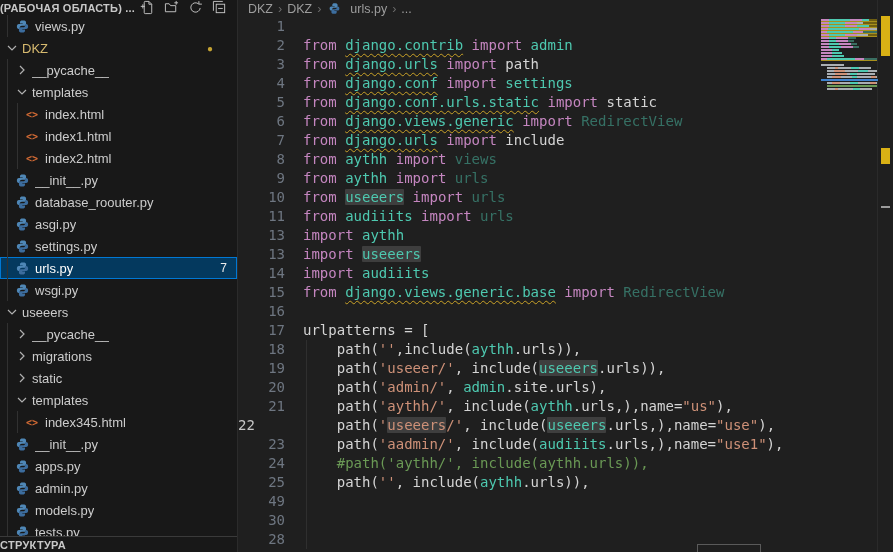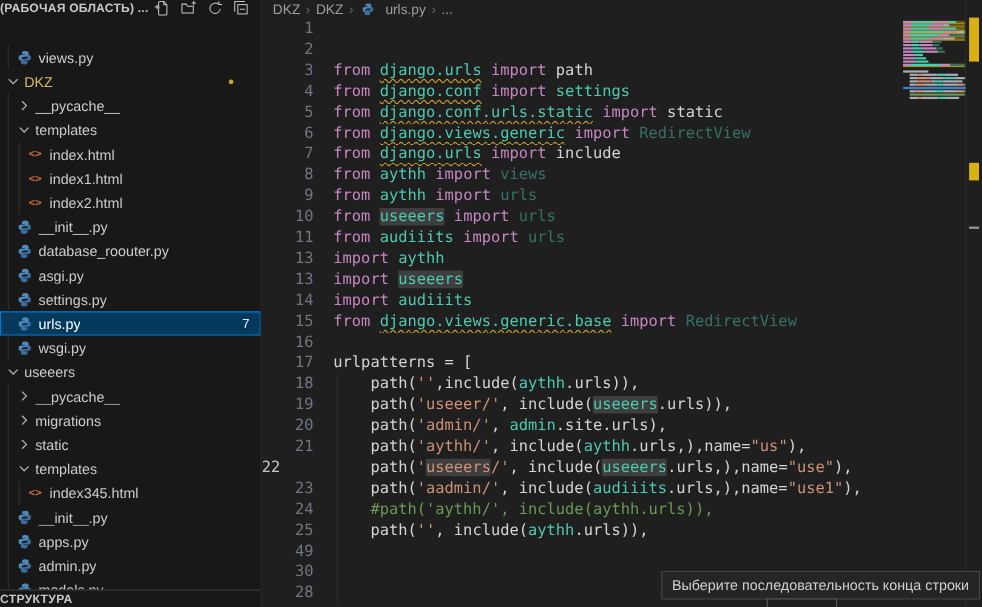--- a/index.html
+++ b/index.html
@@ -6,21 +6,21 @@
   .app{display:flex;width:893px;height:552px;background:var(--editor-bg,#1f1f1f);
        font-family:"Liberation Sans",sans-serif;color:#ccc;position:relative;overflow:hidden;}
   
   .sidebar{width:237px;min-width:237px;background:var(--sidebar-bg,#181818);
            border-right:1px solid var(--border,#2b2b2b);position:relative;overflow:hidden;}
   .sb-header{height:15px;display:flex;align-items:center;font-size:11px;font-weight:bold;
              color:#c8c8c8;padding:0 10px 0 0;letter-spacing:.2px;}
   .sb-title{flex:1;white-space:nowrap;overflow:hidden;}
   .sb-actions{display:flex;gap:9px;align-items:center;}
   .act{width:15px;height:15px;display:inline-flex;cursor:pointer;}
-  .tree{position:absolute;top:15px;left:0;right:0;bottom:15px;overflow:hidden;margin-top:26px;}
+  .tree{position:absolute;top:15px;left:0;right:0;bottom:15px;overflow:hidden;}
   .trow{height:22px;display:flex;align-items:center;font-size:13px;color:var(--tree-text,#cccccc);
         position:relative;white-space:nowrap;cursor:pointer;}
   .tico{width:16px;height:16px;margin-right:5px;display:inline-flex;align-items:center;
         justify-content:center;flex:none;}
   .chev{width:16px;height:16px;margin-right:2px;display:inline-flex;align-items:center;
         justify-content:center;flex:none;}
   .lbl{overflow:hidden;text-overflow:ellipsis;}
   .gitmod{color:var(--git-modified,#d7ba6f);}
   .trow.sel{background:var(--selection-bg,#04395e);box-shadow:inset 0 0 0 1px var(--selection-border,#0078d4);color:#fff;}
   .badge{margin-left:auto;margin-right:10px;font-size:12px;color:#ececec;}
@@ -331,21 +331,21 @@
           </span>
           <span>urls.py</span>
         </span>
         <span class="bc-sep">›</span>
         <span class="bc">
           <span>...</span>
         </span>
       </div>
     <div class="code">
         <div class="cl"><span class="ln">1</span><span class="ct"></span></div>
-        <div class="cl"><span class="ln">2</span></div>
+        <div class="cl"><span class="ln">2</span><span class="ct"><span class="k">from </span><span class="m w">django.contrib</span><span class="k"> import </span><span class="m">admin</span></span></div>
         <div class="cl"><span class="ln">3</span><span class="ct"><span class="k">from </span><span class="m w">django.urls</span><span class="k"> import </span><span class="p">path</span></span></div>
         <div class="cl"><span class="ln">4</span><span class="ct"><span class="k">from </span><span class="m w">django.conf</span><span class="k"> import </span><span class="m">settings</span></span></div>
         <div class="cl"><span class="ln">5</span><span class="ct"><span class="k">from </span><span class="m w">django.conf.urls.static</span><span class="k"> import </span><span class="p">static</span></span></div>
         <div class="cl"><span class="ln">6</span><span class="ct"><span class="k">from </span><span class="m w">django.views.generic</span><span class="k"> import </span><span class="d">RedirectView</span></span></div>
         <div class="cl"><span class="ln">7</span><span class="ct"><span class="k">from </span><span class="m w">django.urls</span><span class="k"> import </span><span class="p">include</span></span></div>
         <div class="cl"><span class="ln">8</span><span class="ct"><span class="k">from </span><span class="m">aythh</span><span class="k"> import </span><span class="d">views</span></span></div>
         <div class="cl"><span class="ln">9</span><span class="ct"><span class="k">from </span><span class="m">aythh</span><span class="k"> import </span><span class="d">urls</span></span></div>
         <div class="cl"><span class="ln">10</span><span class="ct"><span class="k">from </span><span class="m h">useeers</span><span class="k"> import </span><span class="d">urls</span></span></div>
         <div class="cl"><span class="ln">11</span><span class="ct"><span class="k">from </span><span class="m">audiiits</span><span class="k"> import </span><span class="d">urls</span></span></div>
         <div class="cl"><span class="ln">13</span><span class="ct"><span class="k">import </span><span class="m">aythh</span></span></div>
@@ -512,19 +512,16 @@
         </div>
         <div class="mrow" style="padding-left: 0px;"></div>
         <div class="mrow" style="padding-left: 0px;"></div>
         <div class="mrow" style="padding-left: 0px;"></div>
       </div>
     <div class="ruler">
         <div class="rmark" style="top: 16px; height: 40px; background: rgb(217, 177, 21);"></div>
         <div class="rmark" style="top: 148px; height: 16px; background: rgb(217, 177, 21);"></div>
         <div class="rmark" style="top: 206px; height: 2px; background: rgb(155, 155, 155);"></div>
       </div>
-    <div class="tooltip">
-      <span>Выберите последовательность конца строки</span>
-    </div>
     <div class="notch"></div>
   <div class="mm-cursor" style="top: 79px;"></div>
     </main>
 </div>
 
 </body></html>

